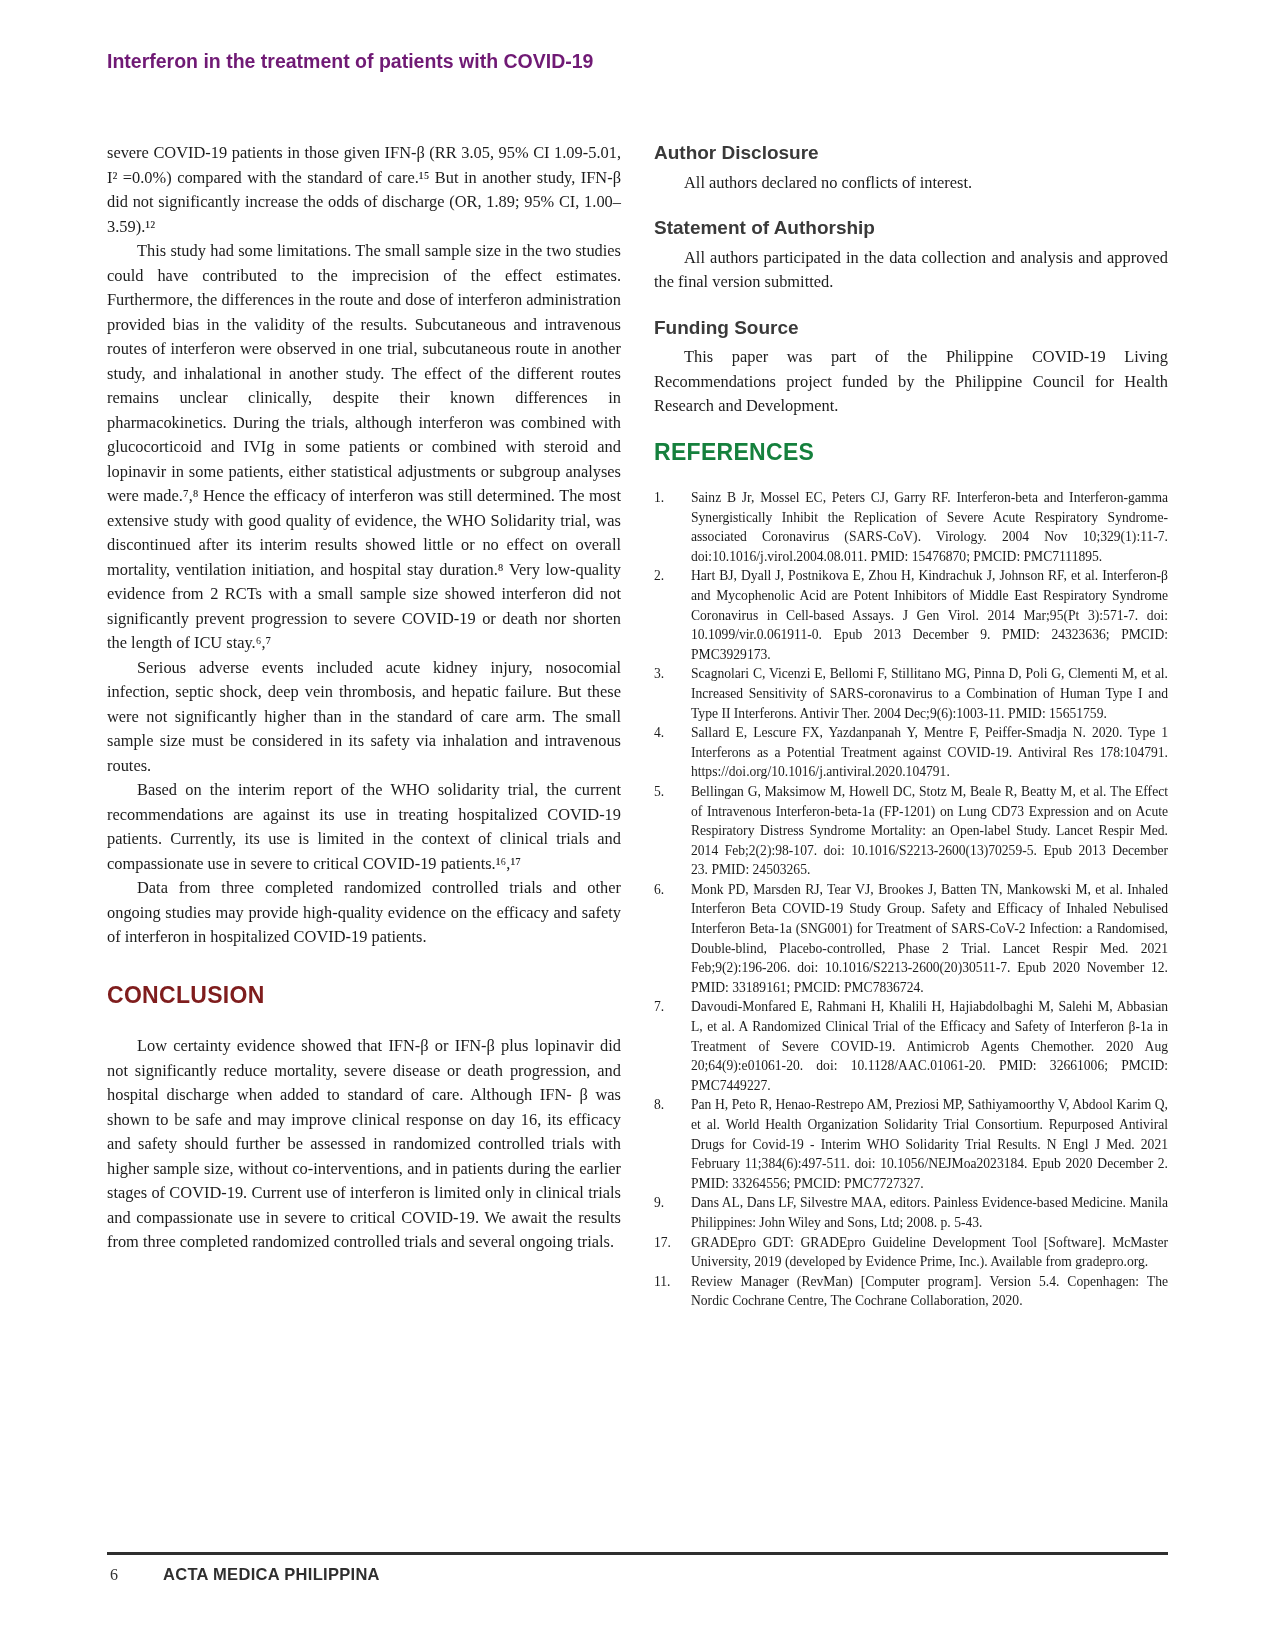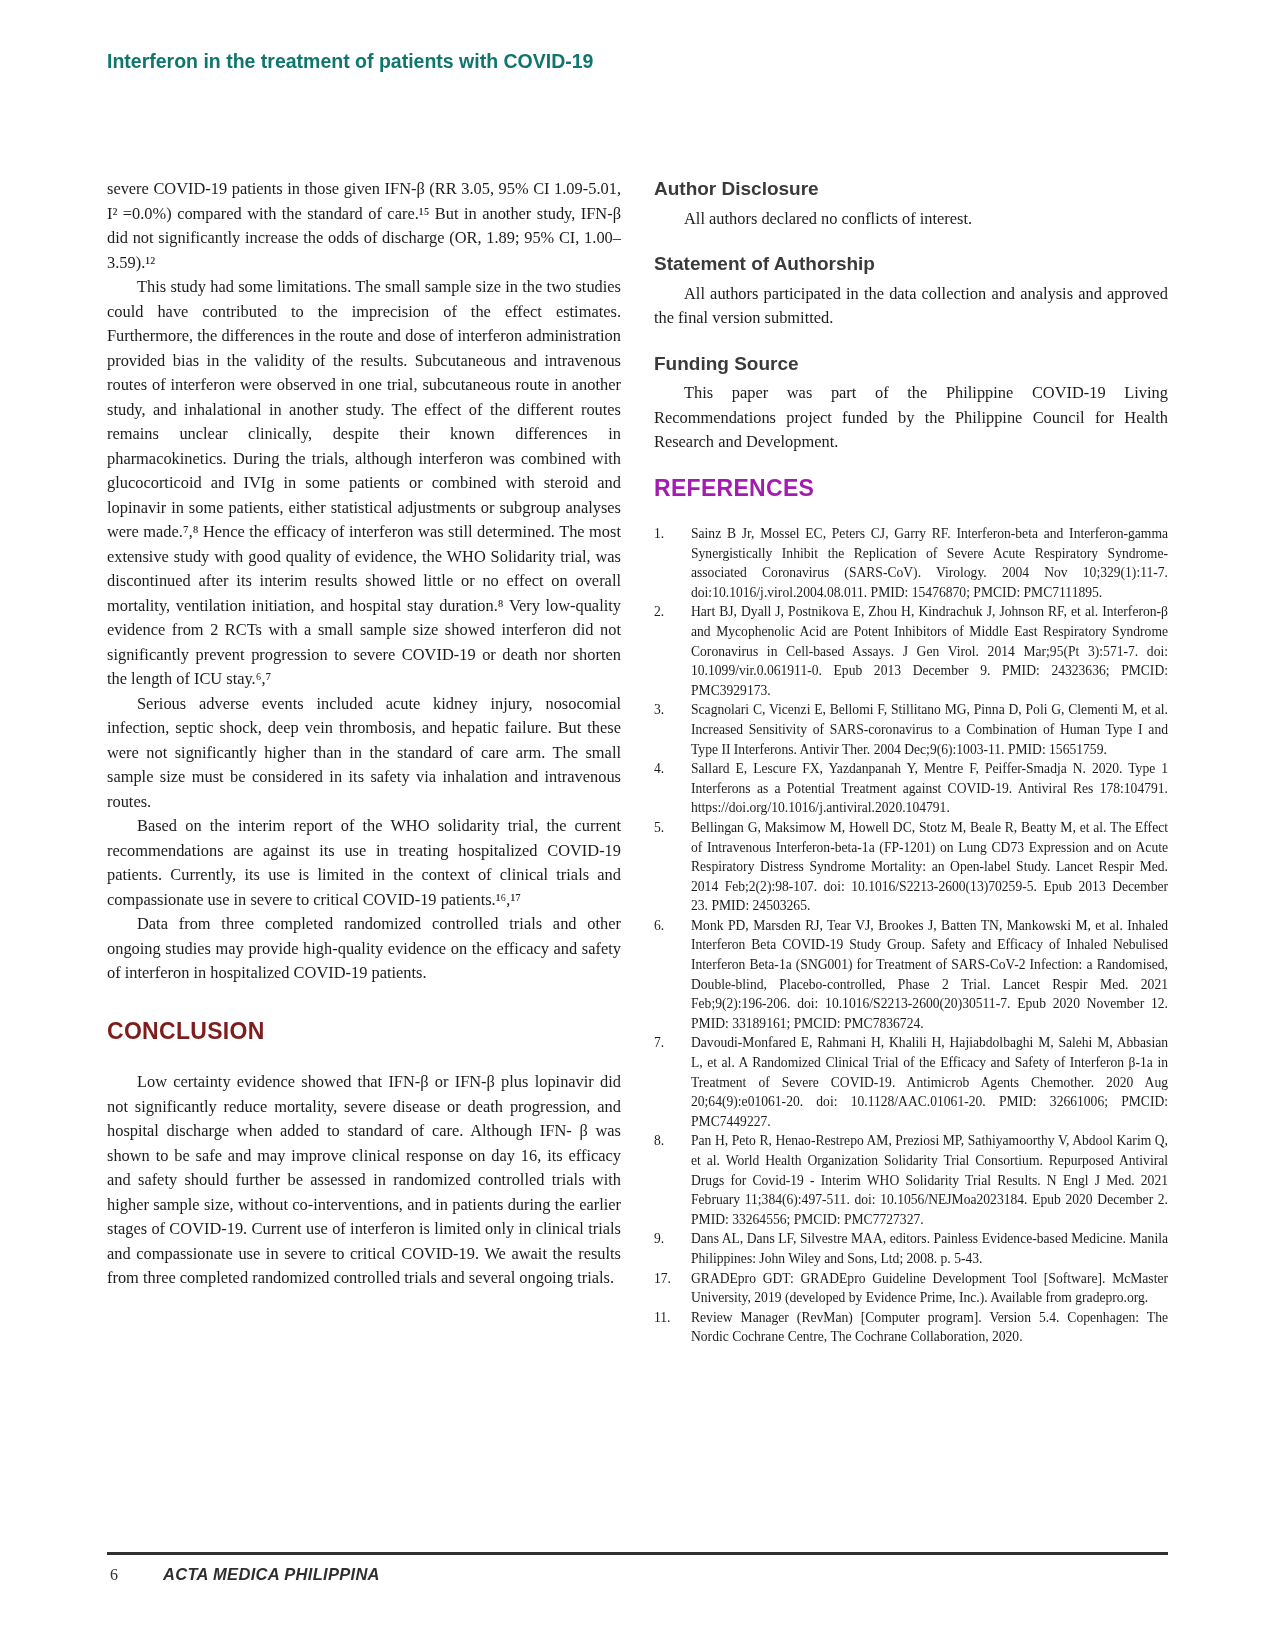--- a/index.html
+++ b/index.html
@@ -12,30 +12,29 @@
     color: #1c1c1c;
     overflow: hidden;
   }
   .header-title {
     position: absolute;
     left: 107px;
     top: 50px;
     font-family: "Liberation Sans", sans-serif;
     font-size: 19.5px;
     font-weight: 600;
-    color: #0f766e;
+    color: #701a75;
   }
   .col {
     position: absolute;
     top: 141px;
     width: 514px;
     text-align: justify;
     font-size: 16.4px;
     line-height: 24.5px;
-    margin-top: 36px;
   }
   .col-left  { left: 107px; }
   .col-right { left: 654px; }
   p.body-par { margin: 0; text-indent: 30px; }
   p.no-indent { text-indent: 0; }
   .section { margin-bottom: 21px; }
   .sec-heading {
     font-family: "Liberation Sans", sans-serif;
     font-weight: 700;
     font-size: 19px;
@@ -50,21 +49,21 @@
     font-size: 23px;
     color: #7f1d1d;
     letter-spacing: 0.3px;
     margin: 33px 0 27px 0;
     text-align: left;
   }
   .refs-heading {
     font-family: "Liberation Sans", sans-serif;
     font-weight: 800;
     font-size: 23px;
-    color: #a21caf;
+    color: #15803d;
     letter-spacing: 0.3px;
     margin: 10px 0 24px 0;
     text-align: left;
   }
   .refs { font-size: 13.6px; line-height: 19.6px; }
   .ref-item { position: relative; padding-left: 37px; margin: 0; text-align: justify; }
   .ref-num { position: absolute; left: 0; top: 0; }
   .footer-rule {
     position: absolute;
     left: 107px;
@@ -81,21 +80,20 @@
     align-items: baseline;
     gap: 45px;
   }
   .page-num { font-family: "Liberation Serif", serif; font-size: 16px; color: #333333; }
   .journal {
     font-family: "Liberation Sans", sans-serif;
     font-weight: 800;
     font-size: 16.5px;
     color: #2f2f2f;
     letter-spacing: 0.3px;
-    font-style: italic;
   }
 </style>
 </head>
 <body>
 
 <div class="page">
 
   <div class="header-title">Interferon in the treatment of patients with COVID-19</div>
 
   <div class="col col-left">

